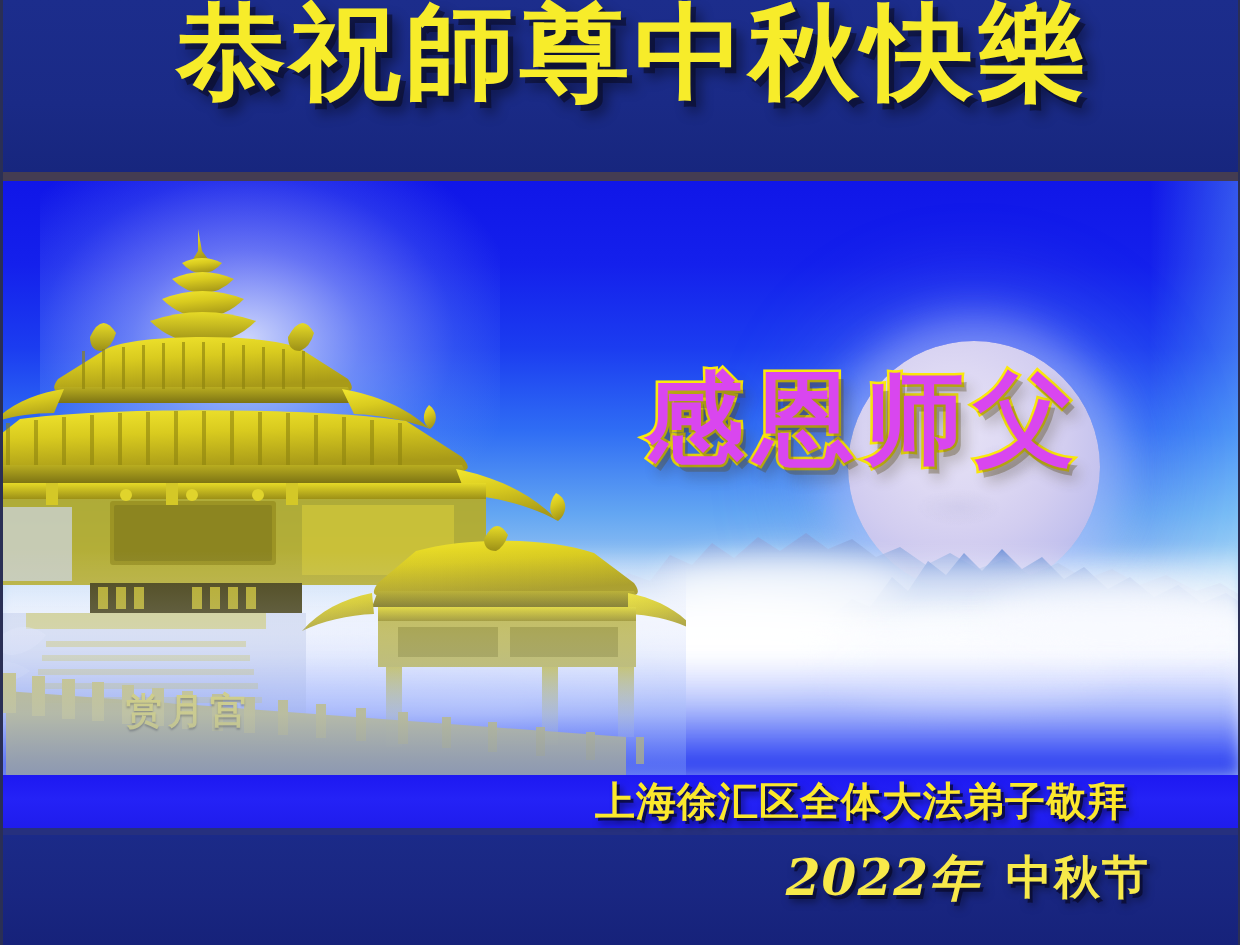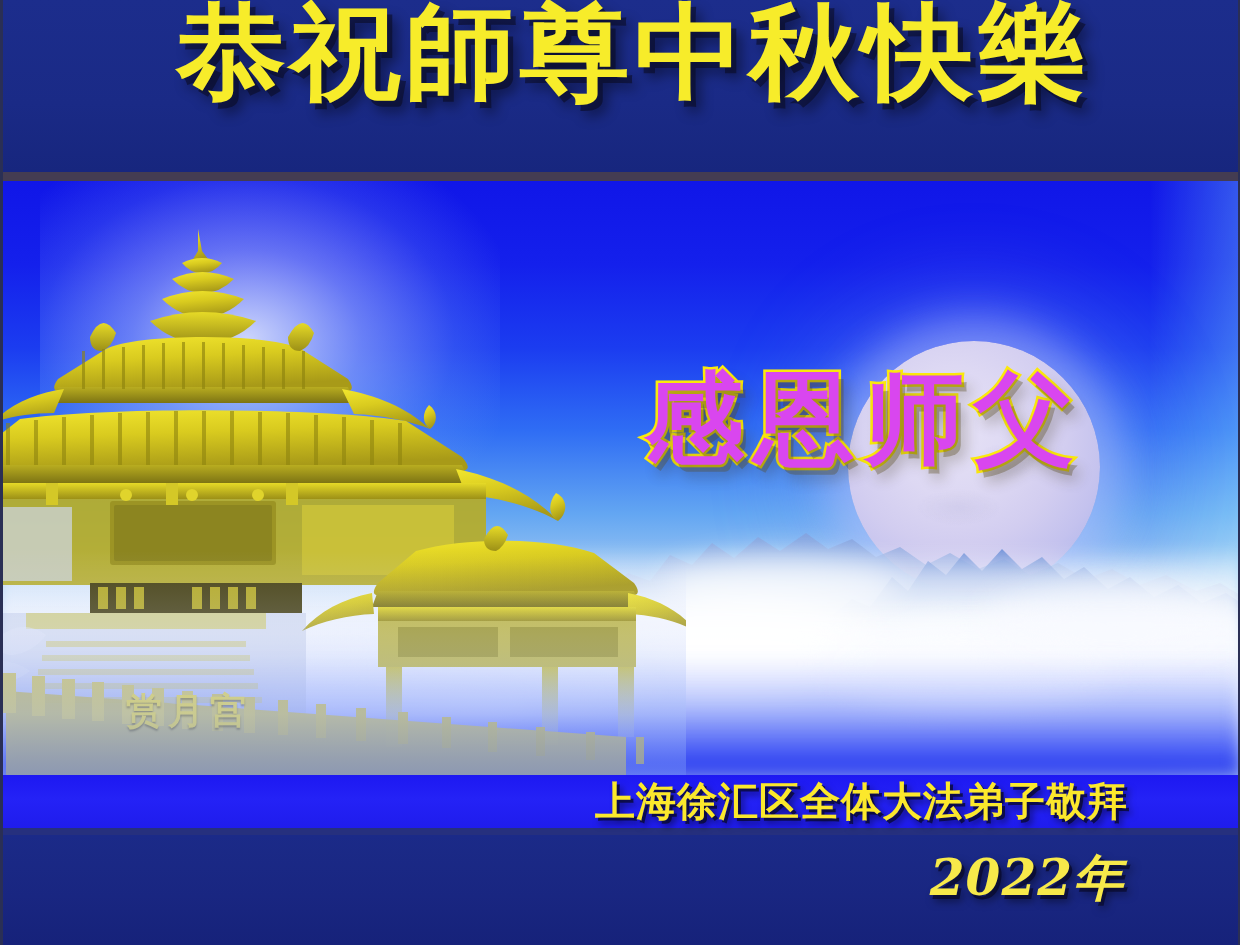--- a/index.html
+++ b/index.html
@@ -558,16 +558,17 @@
   </div>
 
   <div id="signature-band"></div>
   <div id="signature-sep"></div>
   <div id="signature-text">上海徐汇区全体大法弟子敬拜</div>
 
   <div id="footer-band"></div>
   <div id="date-text">
     <span class="year">2022年</span>
     <span class="gap"></span>
+    <span class="cn">中秋节</span>
   </div>
 
   <div id="edge-border"></div>
 </div>
 
 </body></html>

